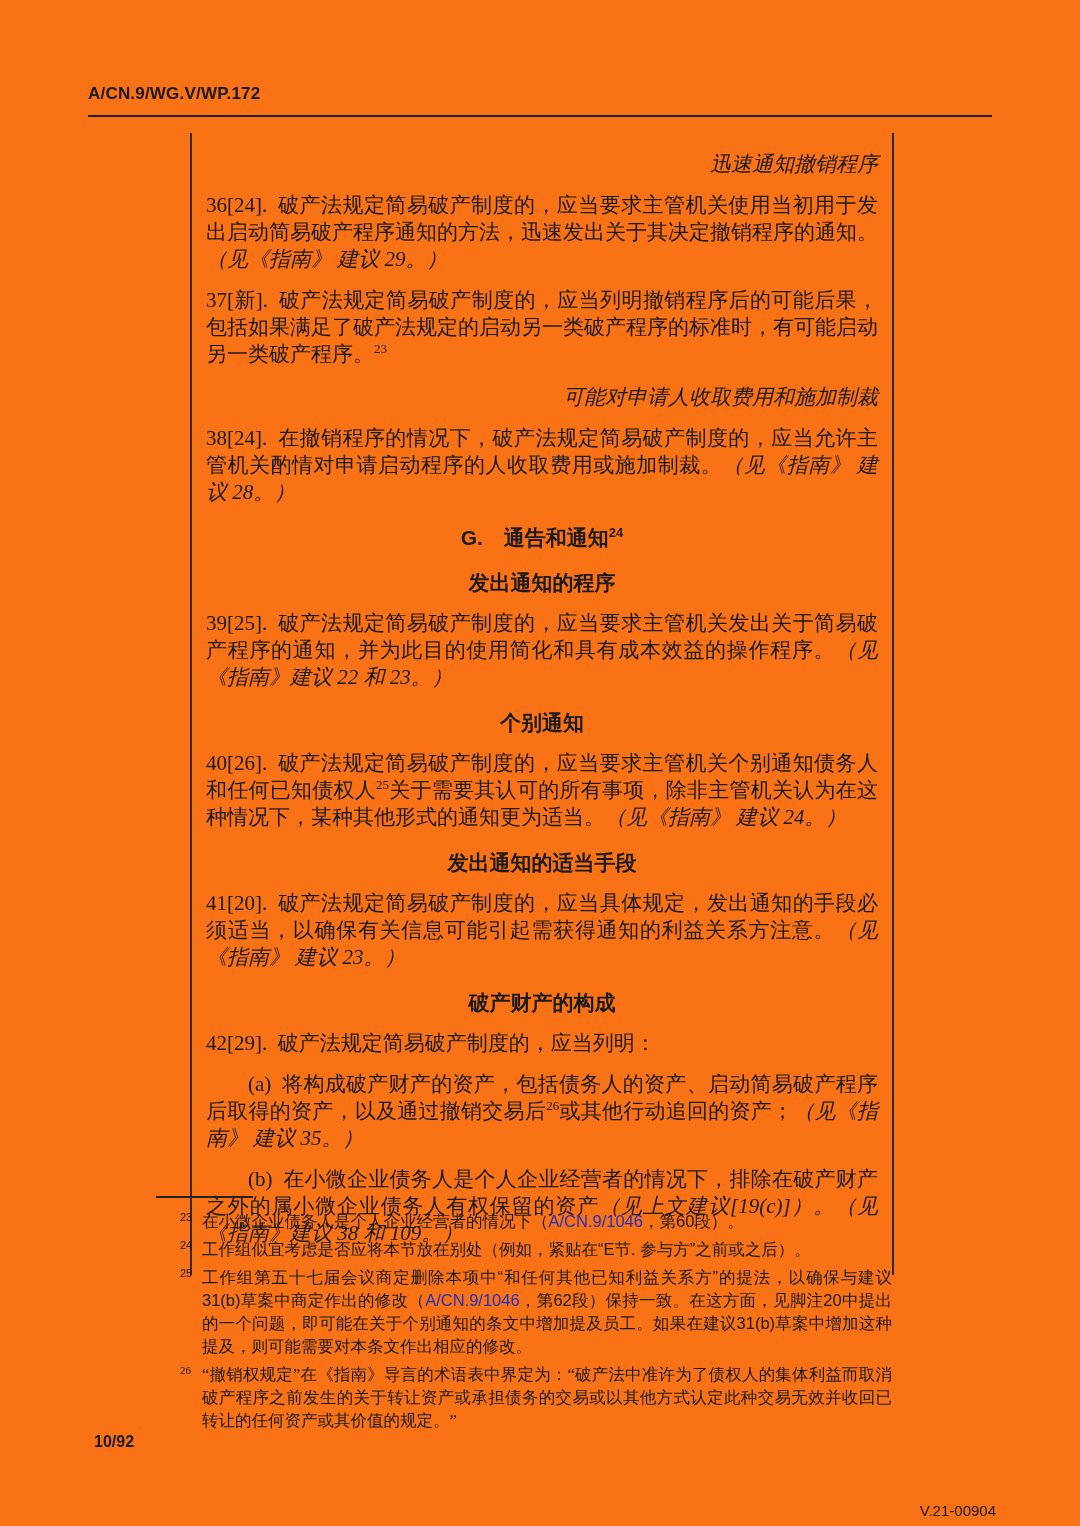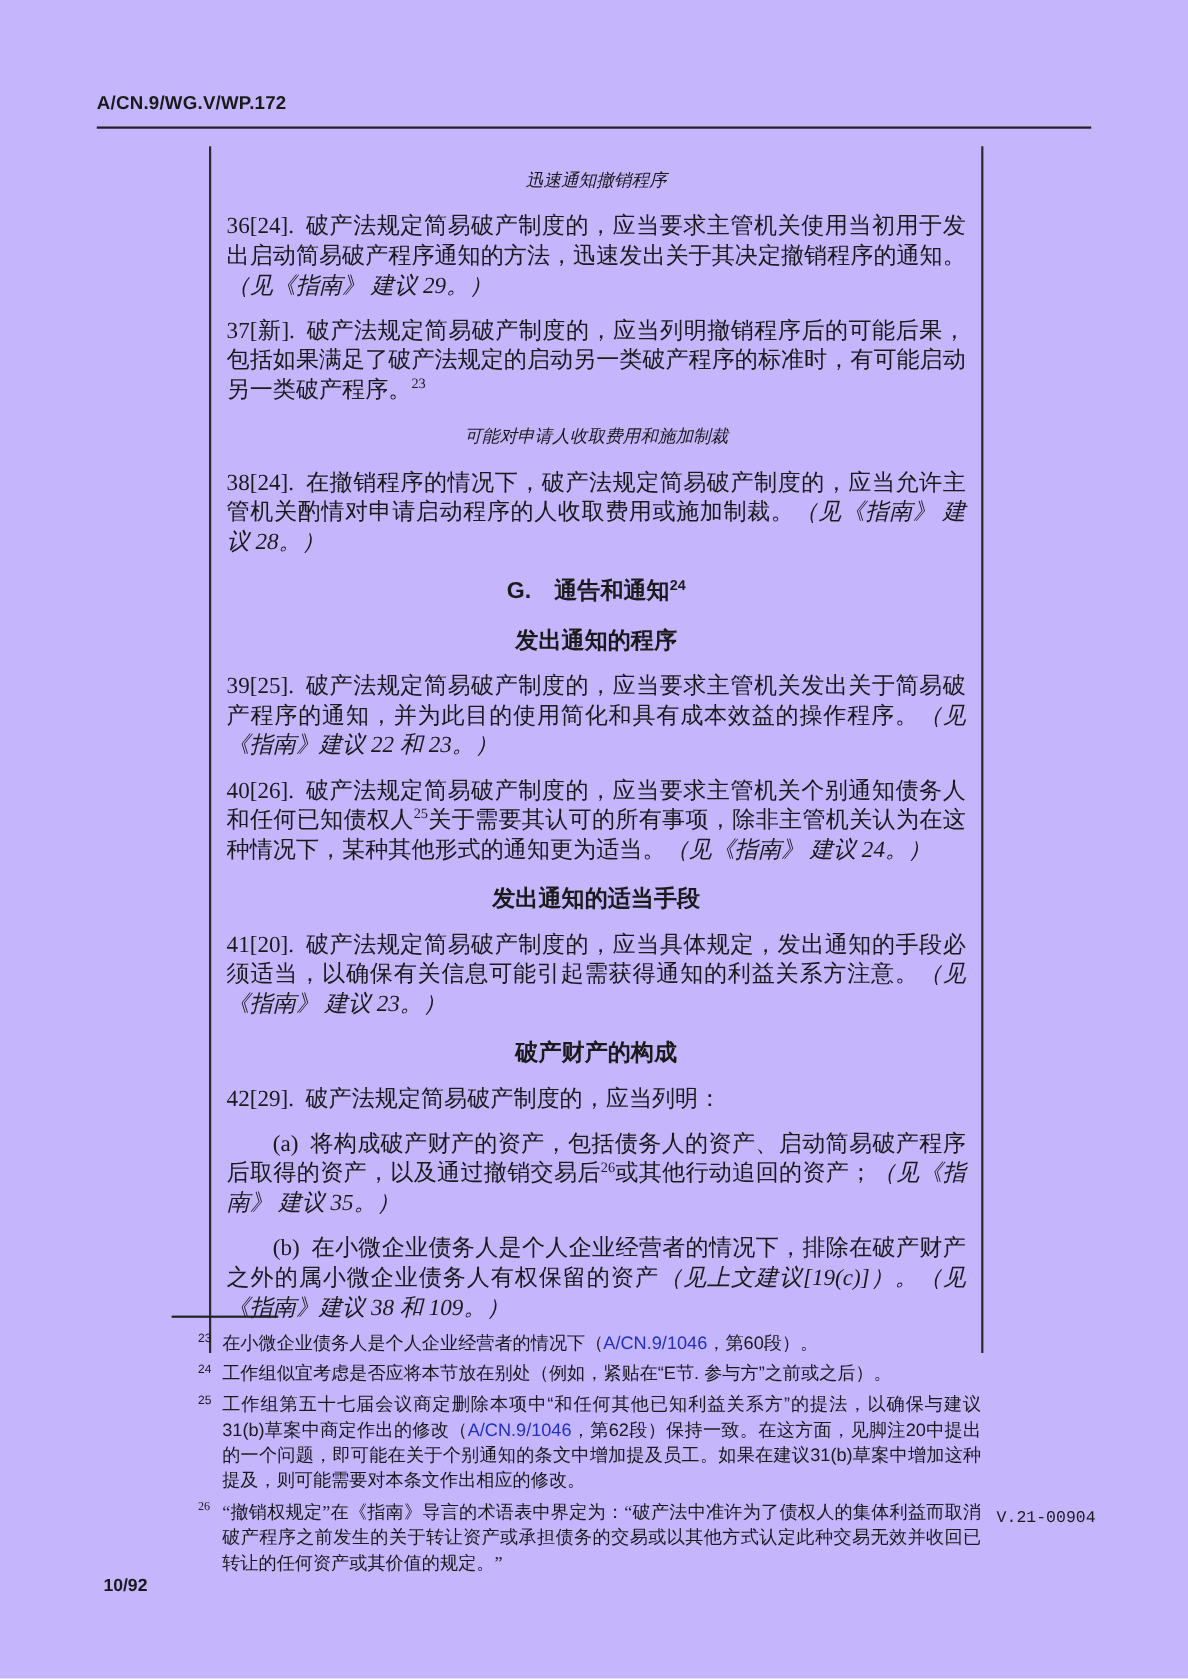--- a/index.html
+++ b/index.html
@@ -1,19 +1,19 @@
 <!DOCTYPE html>
 <html><head>
 <meta charset="utf-8">
 <style>
   html,body{margin:0;padding:0;background:#ffffff;}
   .page{
     position:relative;
     width:1080px;height:1526px;
-    background:#c4b5fd;
+    background:#f97316;
     color:#1a1a1a;
     font-family:"Liberation Serif","DejaVu Serif",serif;
     overflow:hidden;
   }
   
   .header-code{
     position:absolute;left:88px;top:84px;
     font-family:"Liberation Sans","DejaVu Sans",sans-serif;
     font-weight:bold;font-size:17px;letter-spacing:.2px;
   }
@@ -26,23 +26,23 @@
     position:absolute;left:190px;top:133px;width:704px;
     box-sizing:border-box;
     border-left:2px solid #2b2b2b;
     border-right:2px solid #2b2b2b;
     padding:2px 14px 14px 14px;
     font-size:21px;line-height:27px;
     text-align:justify;
   }
   .kai-heading{
     font-style:italic;
-    font-size:16px;
+    font-size:21px;
     margin:16px 0 12px 0;
-    text-align:center;
+    text-align:right;
   }
   .hei-heading{
     font-family:"Liberation Sans","DejaVu Sans",sans-serif;
     font-weight:bold;font-size:21px;
     margin:18px 0 12px 0;
     text-align:center;
   }
   .para{margin:14px 0;}
   .sub-para{margin:14px 0;text-indent:42px;}
   .seg-kai{font-style:italic;}
@@ -66,42 +66,43 @@
   }
   .fn-sans{font-family:"Liberation Sans","DejaVu Sans",sans-serif;}
   .fn-serif{font-family:"Liberation Serif","DejaVu Serif",serif;}
   
   .footer-left{
     position:absolute;left:94px;top:1433px;
     font-family:"Liberation Sans","DejaVu Sans",sans-serif;
     font-weight:bold;font-size:16px;
   }
   .footer-right{
-    position:absolute;right:84px;top:1372px;
-    font-family:Liberation Mono, monospace;
+    position:absolute;right:84px;top:1502px;
+    font-family:Liberation Sans, sans-serif;
     font-size:15px;
     margin-left:16px;
   }
 </style>
 </head>
 <body>
 
 <div class="page">
   <div class="header-code">A/CN.9/WG.V/WP.172</div>
   <div class="header-rule"></div>
 
   <div class="body-col" id="body-col">
       <div class="kai-heading"><span>迅速通知撤销程序</span></div>
       <div class="para"><span>36[24]. 破产法规定简易破产制度的，应当要求主管机关使用当初用于发出启动简易破产程序通知的方法，迅速发出关于其决定撤销程序的通知。</span><span class="seg-kai">（见《指南》 建议 29。）</span></div>
       <div class="para"><span>37[新]. 破产法规定简易破产制度的，应当列明撤销程序后的可能后果，包括如果满足了破产法规定的启动另一类破产程序的标准时，有可能启动另一类破产程序。</span><sup>23</sup></div>
       <div class="kai-heading"><span>可能对申请人收取费用和施加制裁</span></div>
       <div class="para"><span>38[24]. 在撤销程序的情况下，破产法规定简易破产制度的，应当允许主管机关酌情对申请启动程序的人收取费用或施加制裁。</span><span class="seg-kai">（见《指南》 建议 28。）</span></div>
       <div class="hei-heading"><span>G. 通告和通知</span><sup>24</sup></div>
       <div class="hei-heading"><span>发出通知的程序</span></div>
       <div class="para"><span>39[25]. 破产法规定简易破产制度的，应当要求主管机关发出关于简易破产程序的通知，并为此目的使用简化和具有成本效益的操作程序。</span><span class="seg-kai">（见《指南》建议 22 和 23。）</span></div>
+      <div class="hei-heading"><span>个别通知</span></div>
       <div class="para"><span>40[26]. 破产法规定简易破产制度的，应当要求主管机关个别通知债务人和任何已知债权人</span><sup>25</sup><span>关于需要其认可的所有事项，除非主管机关认为在这种情况下，某种其他形式的通知更为适当。</span><span class="seg-kai">（见《指南》 建议 24。）</span></div>
       <div class="hei-heading"><span>发出通知的适当手段</span></div>
       <div class="para"><span>41[20]. 破产法规定简易破产制度的，应当具体规定，发出通知的手段必须适当，以确保有关信息可能引起需获得通知的利益关系方注意。</span><span class="seg-kai">（见《指南》 建议 23。）</span></div>
       <div class="hei-heading"><span>破产财产的构成</span></div>
       <div class="para"><span>42[29]. 破产法规定简易破产制度的，应当列明：</span></div>
       <div class="sub-para"><span>(a) 将构成破产财产的资产，包括债务人的资产、启动简易破产程序后取得的资产，以及通过撤销交易后</span><sup>26</sup><span>或其他行动追回的资产；</span><span class="seg-kai">（见《指南》 建议 35。）</span></div>
       <div class="sub-para"><span>(b) 在小微企业债务人是个人企业经营者的情况下，排除在破产财产之外的属小微企业债务人有权保留的资产</span><span class="seg-kai">（见上文建议[19(c)]）。（见《指南》建议 38 和 109。）</span></div>
     </div>
 
   <div class="footnotes">

